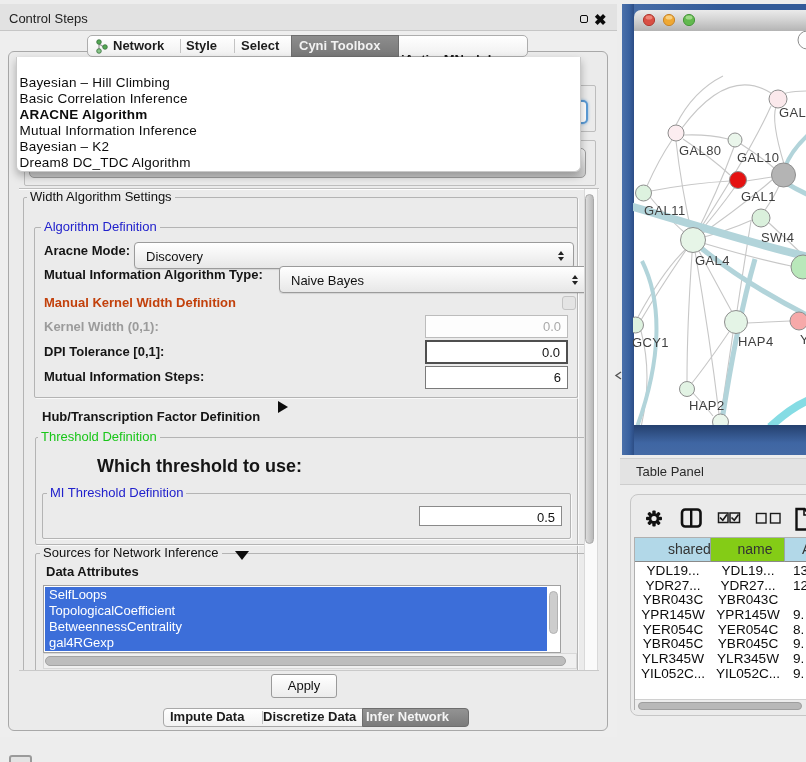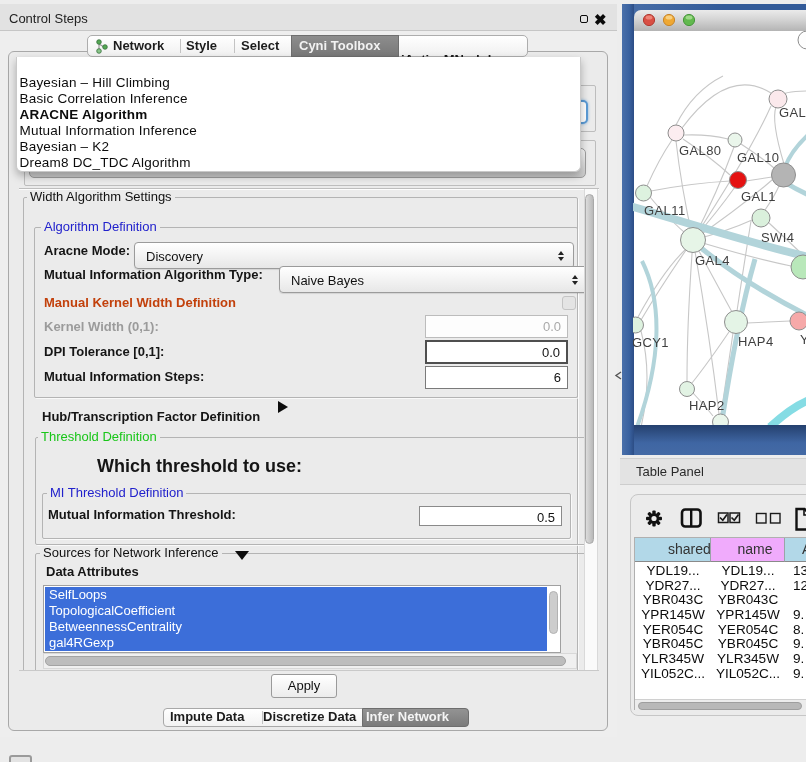--- a/index.html
+++ b/index.html
@@ -92,21 +92,20 @@
 
   <div class="lbl" style="left:23px;top:219px;">Hub/Transcription Factor Definition</div>
   <div class="abs" style="left:259px;top:211px;width:0;height:0;border-top:6.5px solid transparent;border-bottom:6.5px solid transparent;border-left:10px solid #0c0c0c;"></div>
 
   <div class="grp" style="left:16px;top:247px;width:558px;height:106px;"></div>
   <div class="glbl" style="left:19px;top:240px;color:#18c618;">Threshold Definition</div>
   <div class="lbl" style="left:78px;top:268px;font-size:18px;">Which threshold to use:</div>
 
   <div class="grp" style="left:23px;top:303px;width:527px;height:44px;"></div>
   <div class="glbl" style="left:28px;top:296px;color:#2121cc;">MI Threshold Definition</div>
-  <div class="lbl" style="left:29px;top:317px;">Mutual Information Threshold:</div>
   <div class="field" style="left:400px;top:316px;width:143px;height:20px;border:1px solid #8a8a8a;">0.5</div>
 
   <div class="grp" style="left:16px;top:363px;width:558px;height:160px;"></div>
   <div class="glbl" style="left:21px;top:356px;color:#111;">Sources for Network Inference</div>
   <div class="abs" style="left:216px;top:361px;width:0;height:0;border-left:7.5px solid transparent;border-right:7.5px solid transparent;border-top:9px solid #0c0c0c;"></div>
   <div class="lbl" style="left:27px;top:374px;">Data Attributes</div>
   <div class="abs" style="left:24px;top:395px;width:518px;height:68px;background:#fff;border:1px solid #a0a0a0;box-sizing:border-box;">
     <div style="position:absolute;left:1px;top:1px;width:502px;height:64px;background:#3c6ed9;color:#fff;font-size:13px;line-height:16px;padding-left:4px;box-sizing:border-box;">SelfLoops<br>TopologicalCoefficient<br>BetweennessCentrality<br>gal4RGexp</div>
     <div style="position:absolute;left:505px;top:5px;width:9px;height:43px;background:#cdcdcd;border:1px solid #b2b2b2;border-radius:5px;box-sizing:border-box;"></div>
   </div>
@@ -251,21 +250,21 @@
         <path d="M91.5,12.5 L94.3,15.3 L98.5,9.5" stroke-width="1.7"></path>
 <rect x="116.5" y="8.5" width="9.5" height="9.5" stroke-width="1.4"></rect>
         <rect x="130.5" y="8.5" width="9.5" height="9.5" stroke-width="1.4"></rect>
 </g>
 <path d="M156.5,4 h8 l5.5,5.5 v15 h-13.5 z" fill="#ebebeb" stroke="#111" stroke-width="2.4"></path>
 <path d="M164,4 v6 h6" fill="none" stroke="#111" stroke-width="1.6"></path>
 </svg>
 
 <div class="abs" style="left:634px;top:537px;width:172px;height:173px;background:#fff;border-left:1px solid #b0b0b0;border-top:1px solid #b0b0b0;overflow:hidden;box-sizing:border-box;">
   <div style="position:absolute;left:0;top:0;width:76px;height:24px;background:#b2d8e8;border-right:1px solid #9aa4a8;border-bottom:1px solid #8a8a8a;box-sizing:border-box;text-align:right;font-size:14px;line-height:23px;color:#333;padding-left:33px;">shared...</div>
-  <div style="position:absolute;left:76px;top:0;width:74px;height:24px;background:#f0abfc;border-right:1px solid #9aa4a8;border-bottom:1px solid #8a8a8a;box-sizing:border-box;text-align:center;font-size:14px;line-height:23px;color:#333;padding-left:15px;">name</div>
+  <div style="position:absolute;left:76px;top:0;width:74px;height:24px;background:#84cc16;border-right:1px solid #9aa4a8;border-bottom:1px solid #8a8a8a;box-sizing:border-box;text-align:center;font-size:14px;line-height:23px;color:#333;padding-left:15px;">name</div>
   <div style="position:absolute;left:150px;top:0;width:40px;height:24px;background:#b2d8e8;border-bottom:1px solid #8a8a8a;box-sizing:border-box;font-size:14px;line-height:23px;color:#333;padding-left:17px;">A</div>
   <div id="rows" style="position:absolute;left:0;top:25px;font-size:13.6px;color:#0d0d0d;width:172px;height:125px;overflow:hidden;">
     <div class="trow"><span>YDL19...</span><span>YDL19...</span><i>13</i></div>
     <div class="trow"><span>YDR27...</span><span>YDR27...</span><i>12</i></div>
     <div class="trow"><span>YBR043C</span><span>YBR043C</span><i></i></div>
     <div class="trow"><span>YPR145W</span><span>YPR145W</span><i>9.</i></div>
     <div class="trow"><span>YER054C</span><span>YER054C</span><i>8.</i></div>
     <div class="trow"><span>YBR045C</span><span>YBR045C</span><i>9.</i></div>
     <div class="trow"><span>YLR345W</span><span>YLR345W</span><i>9.</i></div>
     <div class="trow"><span>YIL052C...</span><span>YIL052C...</span><i>9.</i></div>

